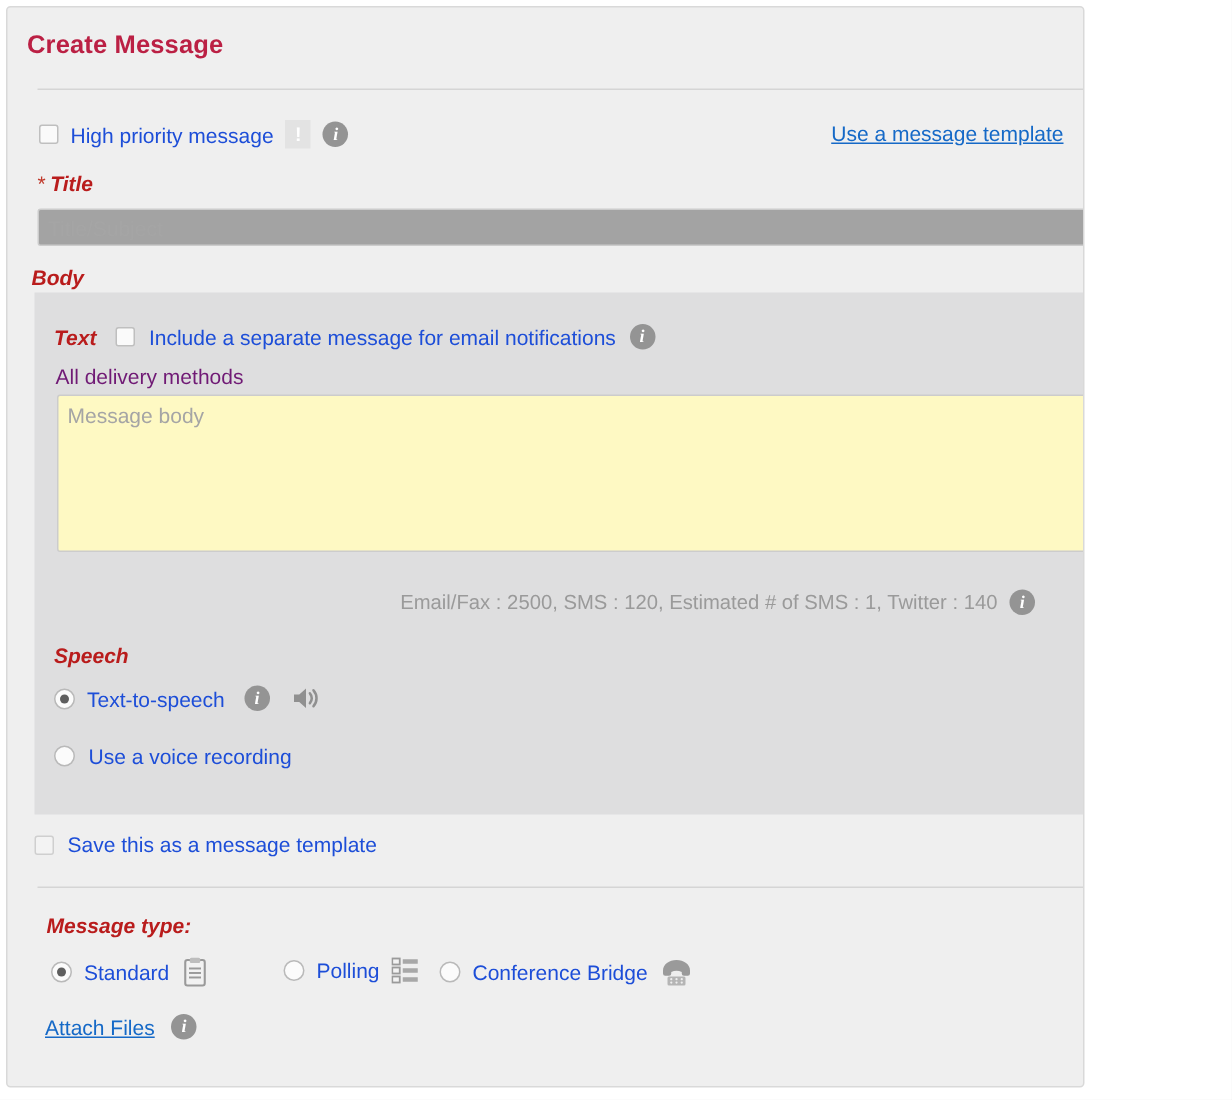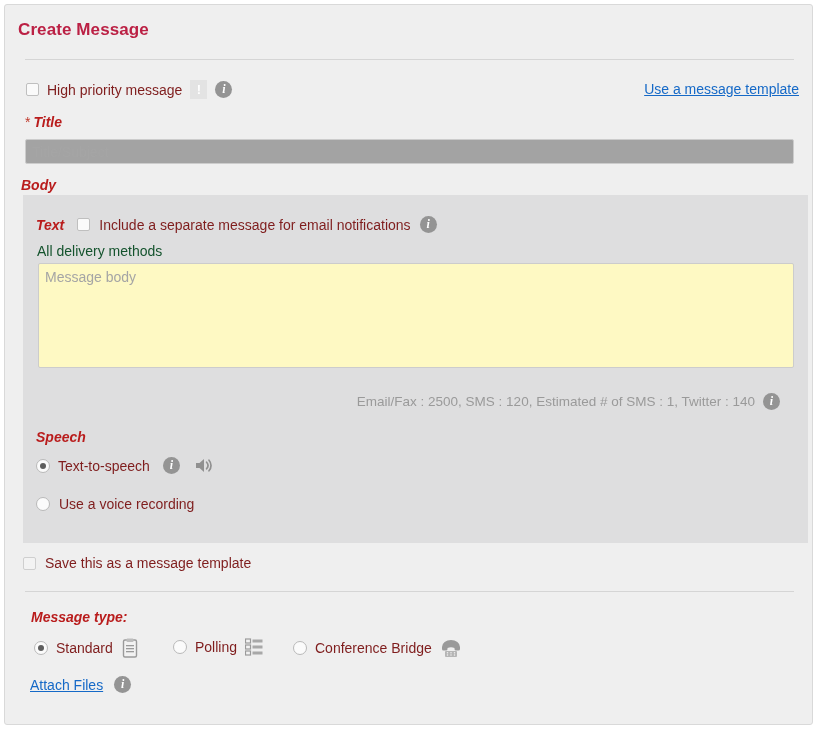--- a/index.html
+++ b/index.html
@@ -11,21 +11,21 @@
     width: 821px;
     height: 733px;
     font-family: "Liberation Sans", sans-serif;
     -webkit-font-smoothing: antialiased;
   }
 
   .page {
     position: absolute;
     left: 4px;
     top: 4px;
-    width: 809px;
+    width: 719px;
     height: 721px;
     background: #efefef;
     border: 1px solid #d9d9d9;
     border-radius: 3px;
     box-sizing: border-box;
     overflow: hidden;
   }
 
   
   .page-title {
@@ -75,23 +75,23 @@
   .radio.checked::after {
     content: "";
     position: absolute;
     left: 50%; top: 50%;
     width: 6px; height: 6px;
     margin: -3px 0 0 -3px;
     border-radius: 50%;
     background: #5e5e5e;
   }
 
-  .lbl { font-size: 14px; color: #7f1d1d; }
+  .lbl { font-size: 14px; color: #1d4ed8; }
   .lbl.bold { font-weight: bold; color: #b91c1c; font-style: italic; }
-  .lbl.muted { color: #14532d; }
+  .lbl.muted { color: #701a75; }
 
   
   .info-icon {
     width: 17px; height: 17px;
     border-radius: 50%;
     background: #949494;
     color: #ffffff;
     font-family: "Liberation Serif", serif;
     font-style: italic;
     font-weight: bold;
@@ -271,21 +271,21 @@
       <svg width="18" height="20" viewBox="0 0 18 20">
         <rect x="2.5" y="2" width="13" height="17" rx="1.5" fill="#f2f2f2" stroke="#9a9a9a" stroke-width="1.4"></rect>
         <rect x="5.5" y="0.5" width="7" height="3.5" rx="1" fill="#bdbdbd"></rect>
         <rect x="5" y="7" width="8" height="1.3" fill="#9a9a9a"></rect>
         <rect x="5" y="10" width="8" height="1.3" fill="#9a9a9a"></rect>
         <rect x="5" y="13" width="8" height="1.3" fill="#9a9a9a"></rect>
       </svg>
     </span>
   </div>
 
-  <div class="row" style="left:168px; top:633px; gap:8px;">
+  <div class="row" style="left:184px; top:633px; gap:8px;">
     <span class="radio"></span>
     <span class="lbl">Polling</span>
     <span class="svg-icon">
       <svg width="18" height="18" viewBox="0 0 18 18">
         <rect x="0.5" y="1" width="5" height="4" fill="#f2f2f2" stroke="#9a9a9a" stroke-width="1.2"></rect>
         <rect x="0.5" y="7" width="5" height="4" fill="#f2f2f2" stroke="#9a9a9a" stroke-width="1.2"></rect>
         <rect x="0.5" y="13" width="5" height="4" fill="#f2f2f2" stroke="#9a9a9a" stroke-width="1.2"></rect>
         <rect x="7.5" y="1.5" width="10" height="3" fill="#a8a8a8"></rect>
         <rect x="7.5" y="7.5" width="10" height="3" fill="#a8a8a8"></rect>
         <rect x="7.5" y="13.5" width="10" height="3" fill="#a8a8a8"></rect>

